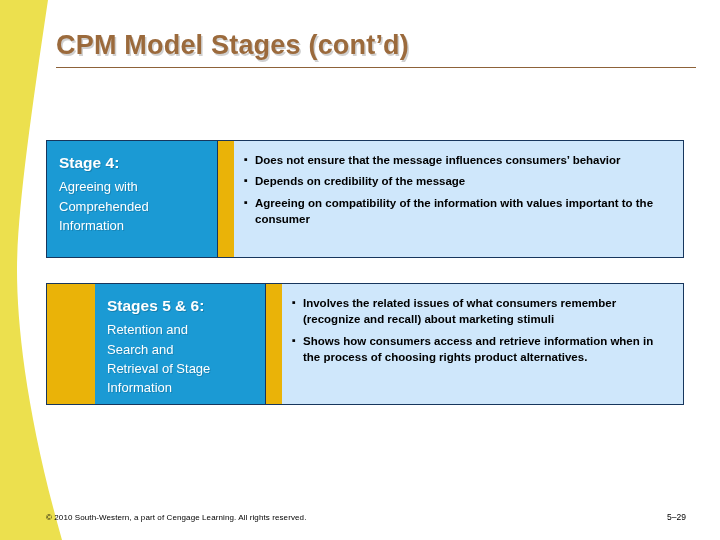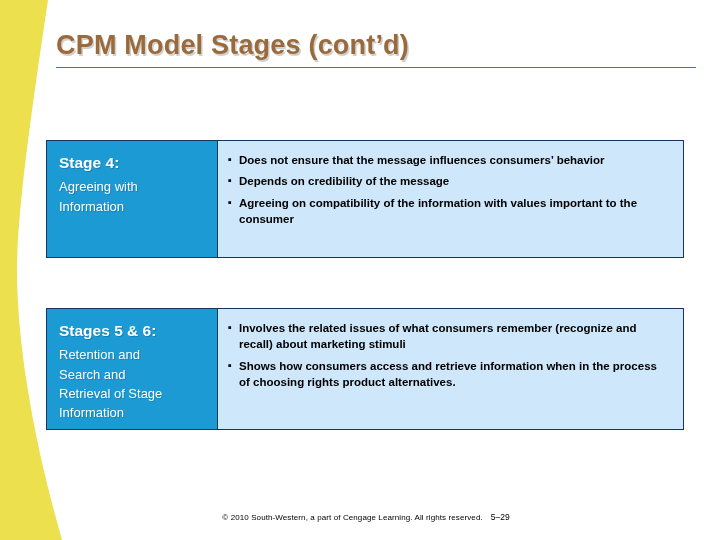--- a/index.html
+++ b/index.html
@@ -48,24 +48,25 @@
   }
 
   
   .stage-box {
     position: absolute;
     left: 46px;
     width: 638px;
     display: flex;
     border: 1.4px solid #17365d;
     box-sizing: border-box;
-    background: #22c55e;
+    background: #eab308;
+    gap: 16px;
   }
   #stage-box-1 { top: 140px;  height: 118px; }
-  #stage-box-2 { top: 308px;  height: 122px; }
+  #stage-box-2 { top: 283px;  height: 122px; padding-left: 48px; }
 
   .stage-left {
     width: 171px;
     flex: 0 0 171px;
     background: #1b9ad4;
     border-right: 1.4px solid #17365d;
     box-sizing: border-box;
     padding: 12px 10px 10px 12px;
     color: #ffffff;
   }
@@ -106,21 +107,21 @@
   }
   .bullet-text { flex: 1 1 auto; }
 
   
   #footer {
     position: absolute;
     left: 46px;
     top: 512px;
     width: 640px;
     display: flex;
-    justify-content: center;
+    justify-content: space-between;
     align-items: baseline;
   }
   #footer-copyright {
     font-size: 8px;
     color: #000000;
     letter-spacing: 0.1px;
   }
   #footer-pagenum {
     font-size: 8.5px;
     color: #000000;
@@ -137,20 +138,21 @@
 
 <div id="title-block">
   <div id="slide-title">CPM Model Stages (cont’d)</div>
   <div id="title-rule"></div>
 </div>
 
 <div class="stage-box" id="stage-box-1">
   <div class="stage-left">
     <div class="stage-heading">Stage 4:</div>
     <div class="stage-subline">Agreeing with</div>
+    <div class="stage-subline">Comprehended</div>
     <div class="stage-subline">Information</div>
   </div>
   <div class="stage-right">
     <div class="bullet-row">
       <span class="bullet-mark">▪</span>
       <span class="bullet-text">Does not ensure that the message influences consumers’ behavior</span>
     </div>
     <div class="bullet-row">
       <span class="bullet-mark">▪</span>
       <span class="bullet-text">Depends on credibility of the message</span>

